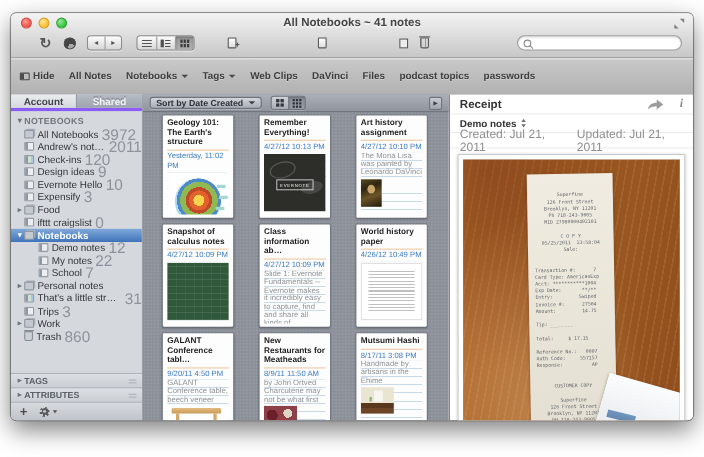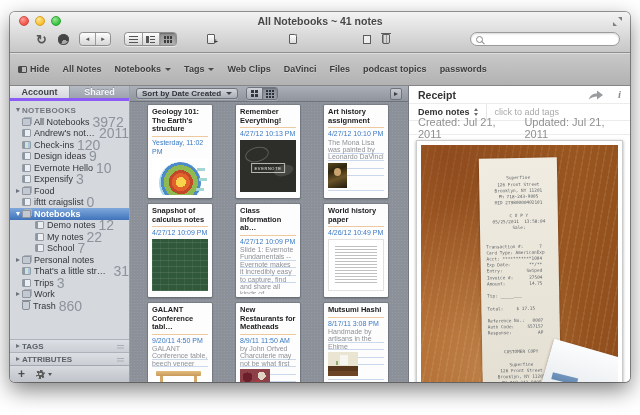--- a/index.html
+++ b/index.html
@@ -500,21 +500,20 @@
         </span>
       </div>
       <div class="drow2">
         <span class="dnb">
           <span>Demo notes</span>
           <span class="stp">
                 <i class="up"></i>
                 <i class="dn"></i>
               </span>
         </span>
-        <span class="tagsph">click to add tags</span>
       </div>
       <div class="drow3">
         <span>Created: Jul 21, 2011</span>
         <span>Updated: Jul 21, 2011</span>
       </div>
       <div class="dbody">
         <div class="photo">
           <div class="wood">
             <div class="receipt">
               <div>Superfine

